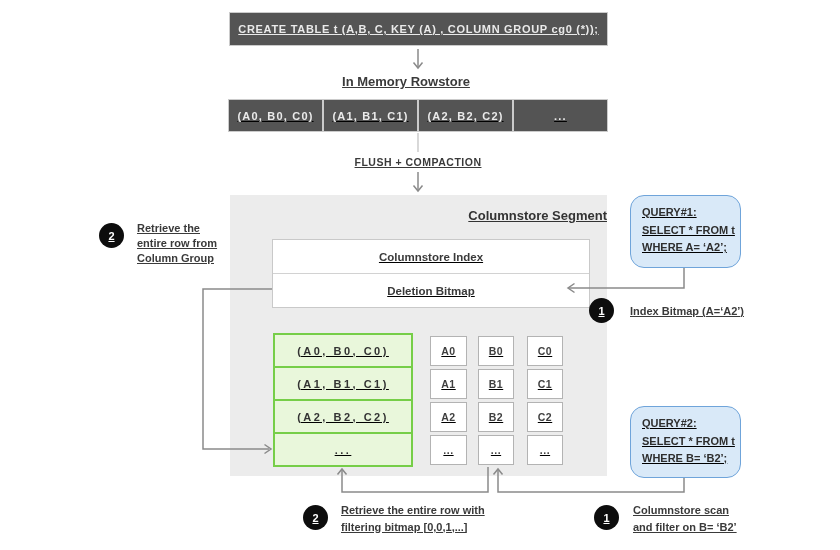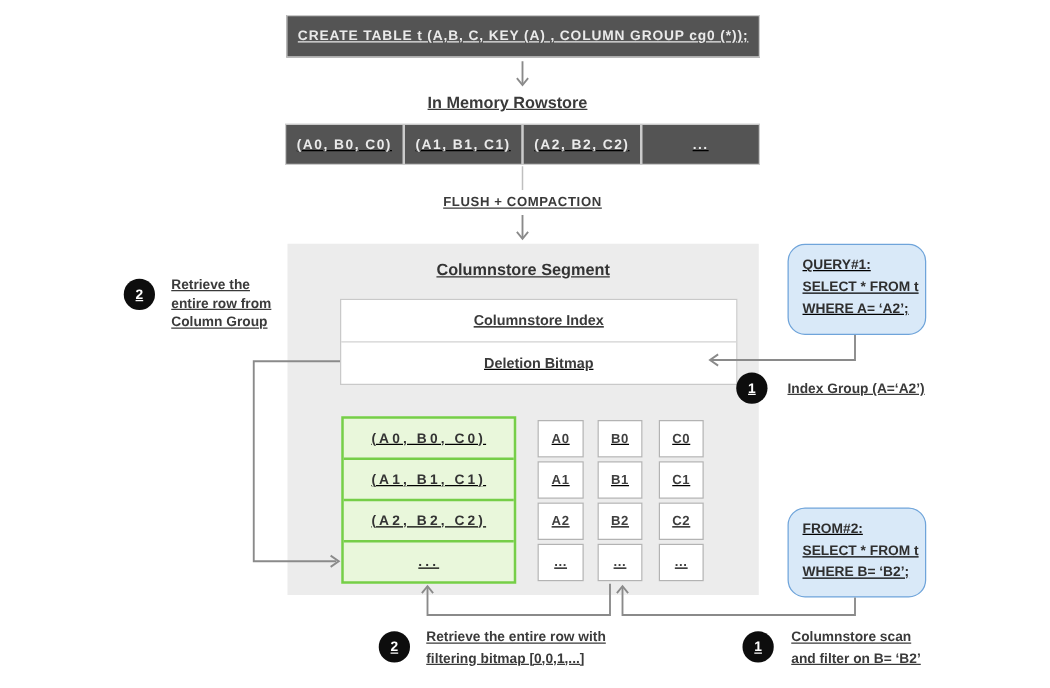--- a/index.html
+++ b/index.html
@@ -26,21 +26,21 @@
     flex: 1; background: #545454; color: #eaeaea;
     display: flex; align-items: center; justify-content: center;
     font-weight: bold; font-size: 11px; letter-spacing: 1.2px;
   }
 
   .flow-title { font-weight: bold; font-size: 13px; color: #3a3a3a; text-align: center; }
   .flow-small { font-weight: bold; font-size: 10.5px; color: #3a3a3a; text-align: center; letter-spacing: .5px; }
 
   
   .segment { background: #ececec; }
-  .segment-title { font-weight: bold; font-size: 13px; color: #333; text-align: center; }
+  .segment-title { font-weight: bold; font-size: 13px; color: #333; text-align: right; }
 
   .index-box { background: #ffffff; border: 1px solid #c9c9c9; display: flex; flex-direction: column; }
   .index-row {
     flex: 1; display: flex; align-items: center; justify-content: center;
     font-weight: bold; font-size: 11.5px; color: #3a3a3a;
   }
   .index-row + .index-row { border-top: 1px solid #d2d2d2; }
 
   .green-box { background: #e9f7db; border: 2px solid #76ce48; display: flex; flex-direction: column; }
   .green-row {
@@ -133,37 +133,37 @@
     <div class="col-cell">...</div>
   </div>
 
   <div class="abs query-box" style="left:630px; top:195px; width:111px; height:73px;">
     <div class="query-line">QUERY#1:</div>
     <div class="query-line">SELECT * FROM t</div>
     <div class="query-line">WHERE A= ‘A2’;</div>
   </div>
 
   <div class="abs query-box" style="left:630px; top:406px; width:111px; height:72px;">
-    <div class="query-line">FROM#2:</div>
+    <div class="query-line">QUERY#2:</div>
     <div class="query-line">SELECT * FROM t</div>
     <div class="query-line">WHERE B= ‘B2’;</div>
   </div>
 
   <div class="abs badge" style="left:99px; top:223px;">2</div>
   <div class="abs badge" style="left:589px; top:298px;">1</div>
   <div class="abs badge" style="left:303px; top:505px;">2</div>
   <div class="abs badge" style="left:594px; top:505px;">1</div>
 
   <div class="abs note note-3" style="left:137px; top:221px;">
     <span class="ln">Retrieve the</span>
     <span class="ln">entire row from</span>
     <span class="ln">Column Group</span>
   </div>
 
-  <div class="abs note" style="left:630px; top:305px;">Index Group (A=‘A2’)</div>
+  <div class="abs note" style="left:630px; top:305px;">Index Bitmap (A=‘A2’)</div>
 
   <div class="abs note note-2" style="left:341px; top:502px;">
     <span class="ln">Retrieve the entire row with</span>
     <span class="ln">filtering bitmap [0,0,1,...]</span>
   </div>
 
   <div class="abs note note-2" style="left:633px; top:502px;">
     <span class="ln">Columnstore scan</span>
     <span class="ln">and filter on B= ‘B2’</span>
   </div>

